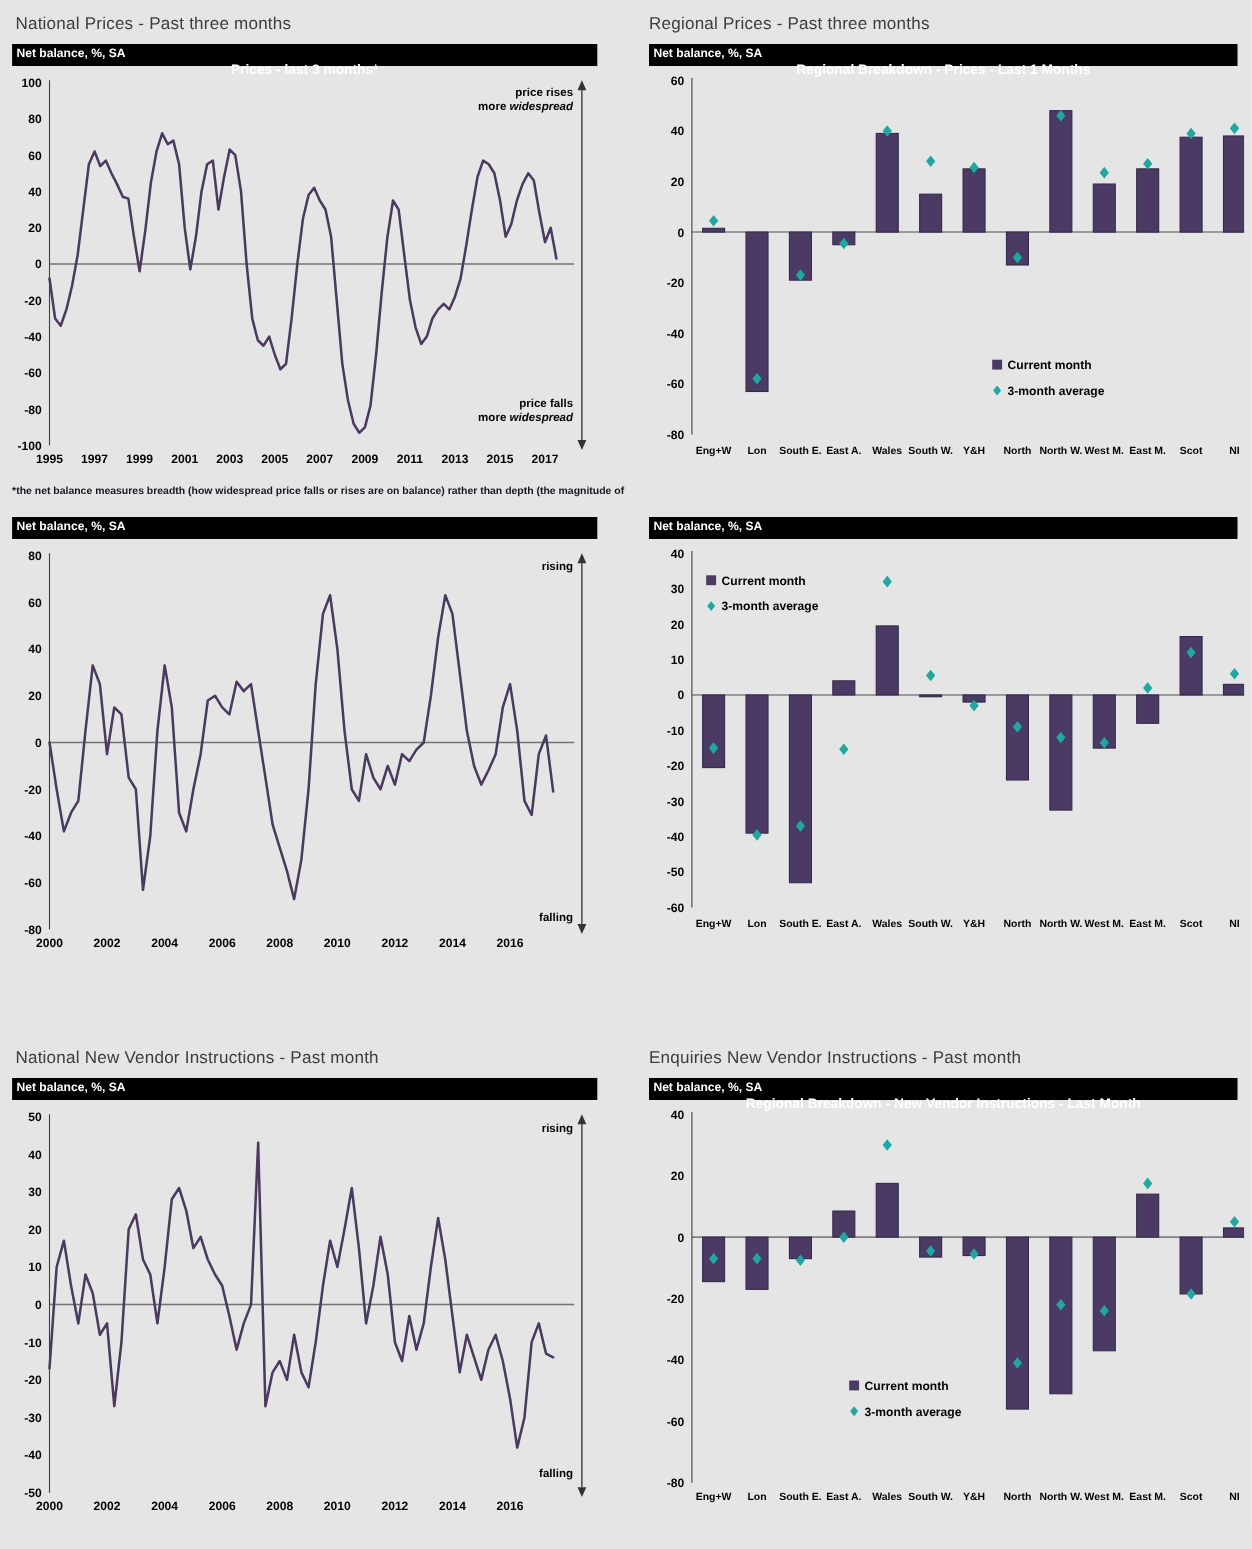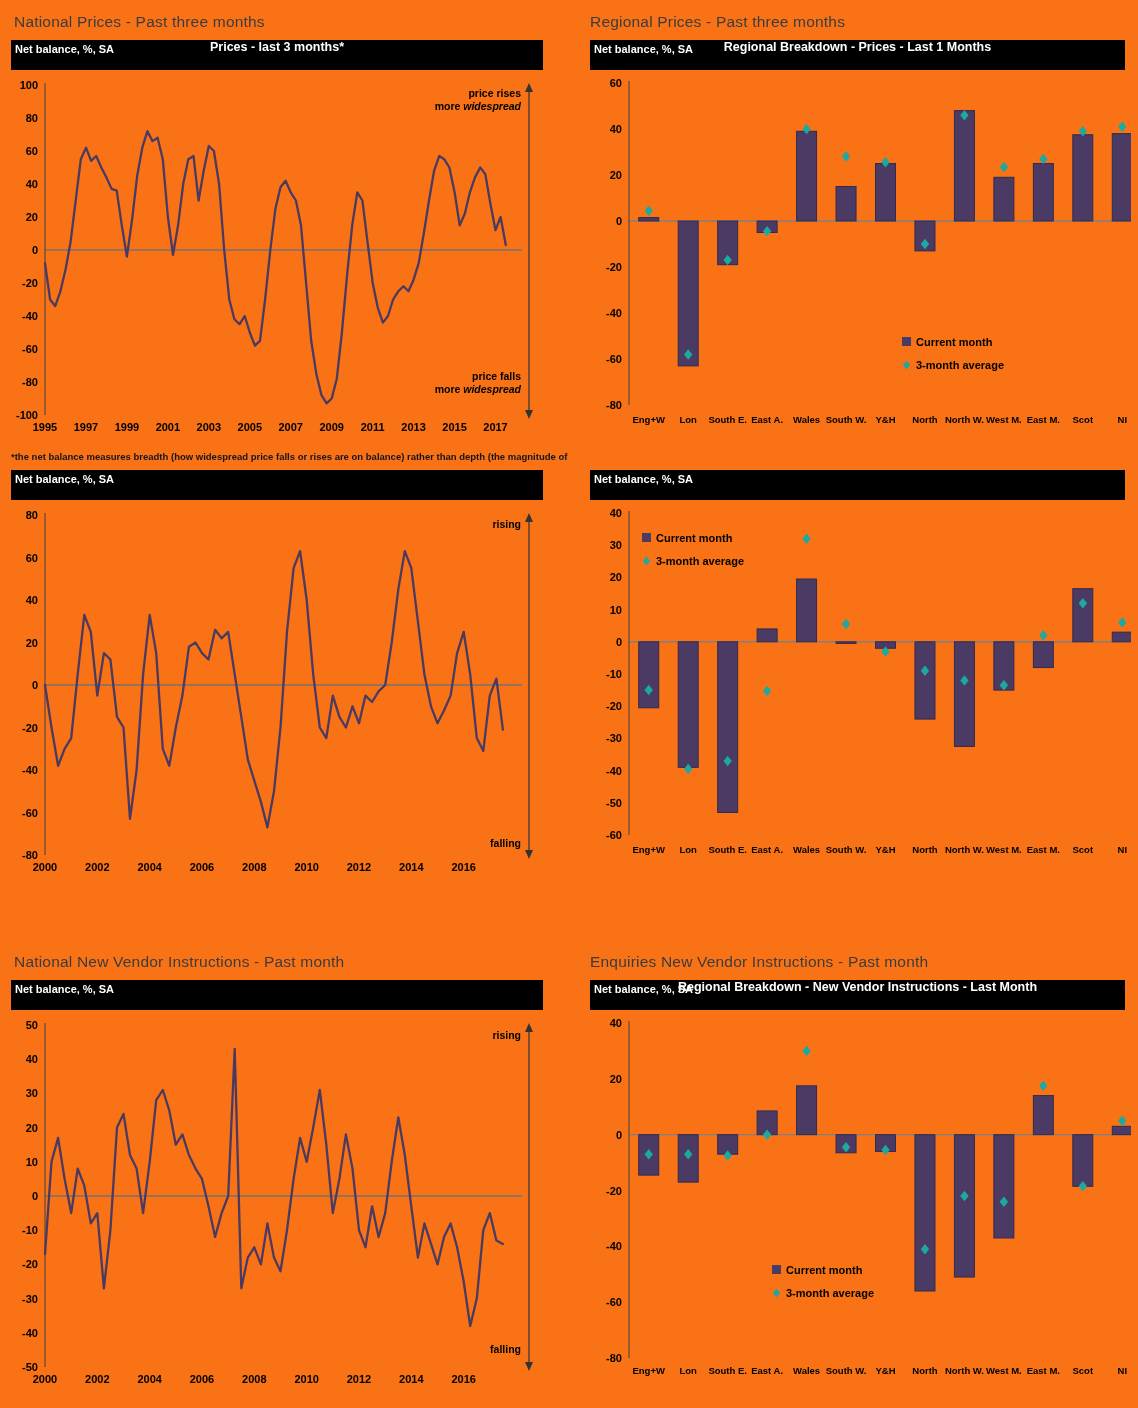--- a/index.html
+++ b/index.html
@@ -1,36 +1,36 @@
 <!DOCTYPE html>
 <html><head>
 <meta charset="utf-8">
 <style>
   html,body{margin:0;padding:0;background:#ffffff;}
   #canvas{
-    width:1138px;height:1408px;position:relative;background:#f97316;
+    width:1138px;height:1408px;position:relative;background:#e5e5e5;
     font-family:"Liberation Sans","DejaVu Sans",sans-serif;
     display:grid;grid-template-columns:569px 569px;grid-template-rows:470px 470px 468px;
   }
   .cell{position:relative;overflow:hidden;}
   .heading{
     font-size:15.5px;color:#3c3c3c;letter-spacing:.2px;
     padding:13px 0 9px 14px;white-space:nowrap;
   }
   .cell.right .heading{padding-left:21px;}
   .hbar{
-    position:relative;height:30px;background:#000000;color:#ffffff;
+    position:relative;height:20px;background:#000000;color:#ffffff;
     margin-left:11px;width:532px;
   }
   .cell.right .hbar{margin-left:21px;width:535px;}
   .hleft{
     position:absolute;left:4px;top:3px;font-size:11px;font-weight:bold;white-space:nowrap;
   }
   .htitle{
-    position:absolute;left:0;right:0;top:0;text-align:center;
+    position:absolute;left:0;right:0;top:16px;text-align:center;
     font-size:12.5px;font-weight:bold;white-space:nowrap;
   }
   svg.plot{display:block;margin-top:3px;}
   .cell.right svg.plot{margin-left:17px;}
   .footnote{
     margin:4px 0 0 11px;font-size:9.5px;font-weight:bold;color:#14141e;white-space:nowrap;
   }
   .footnote:empty{display:none;}
 </style>
 </head>

